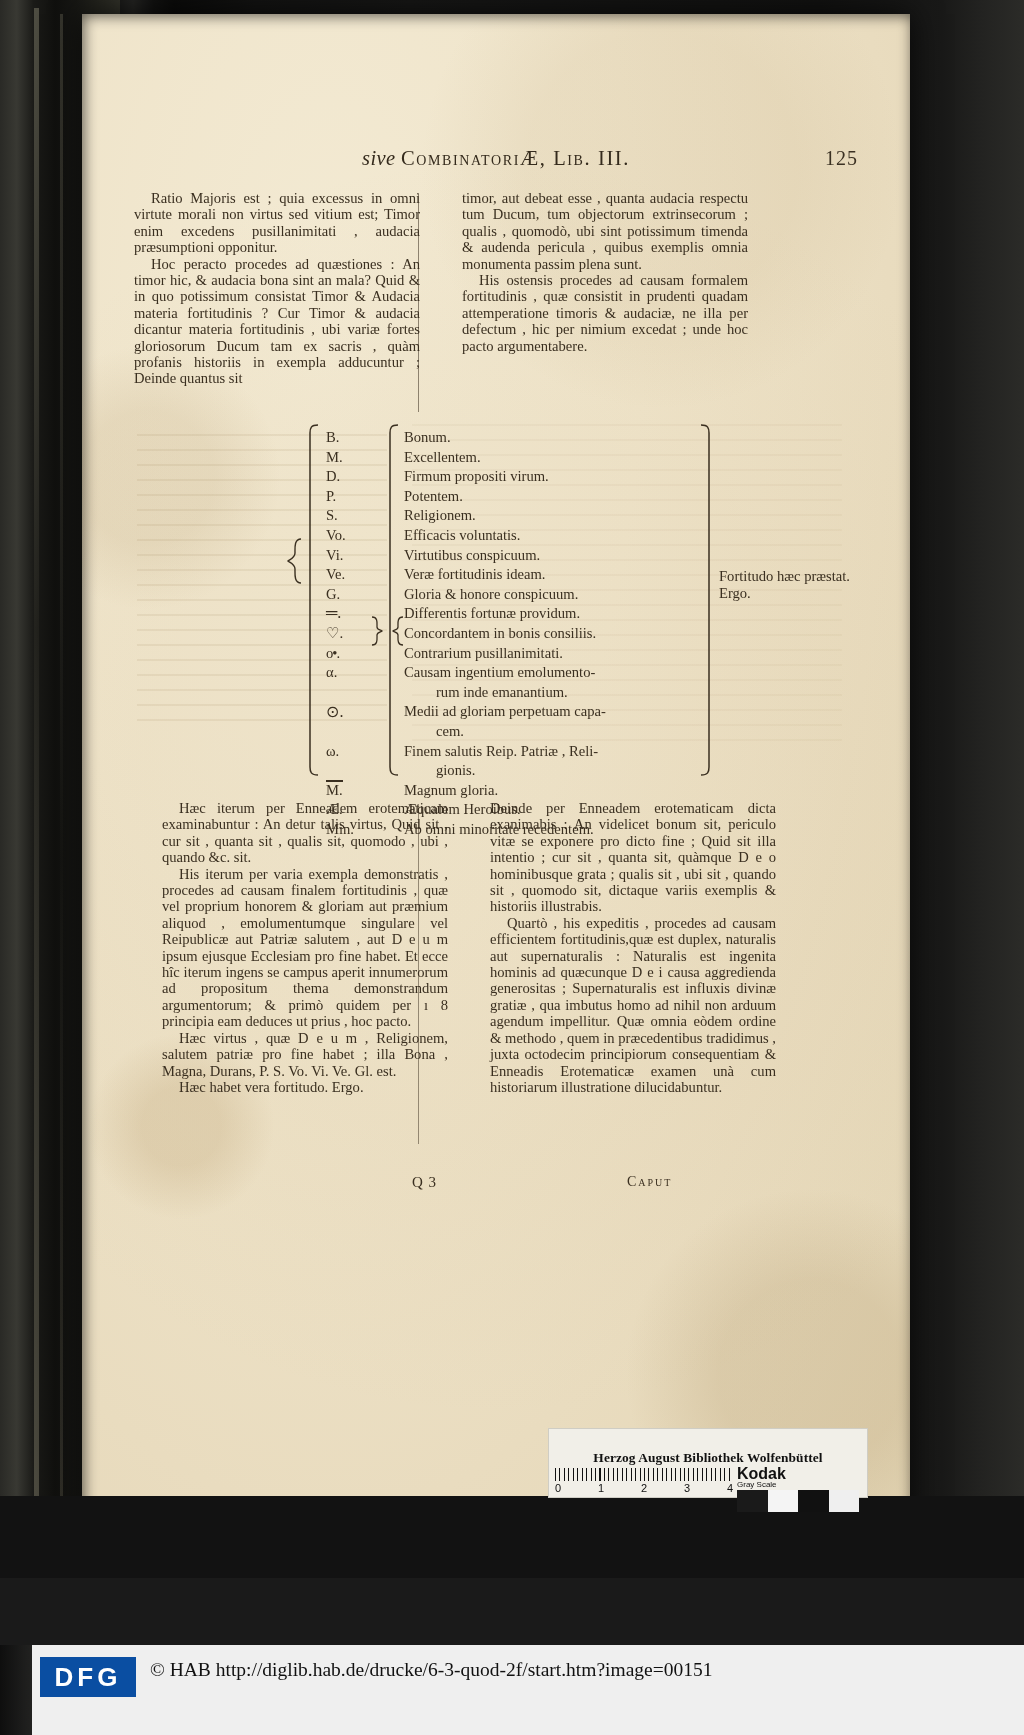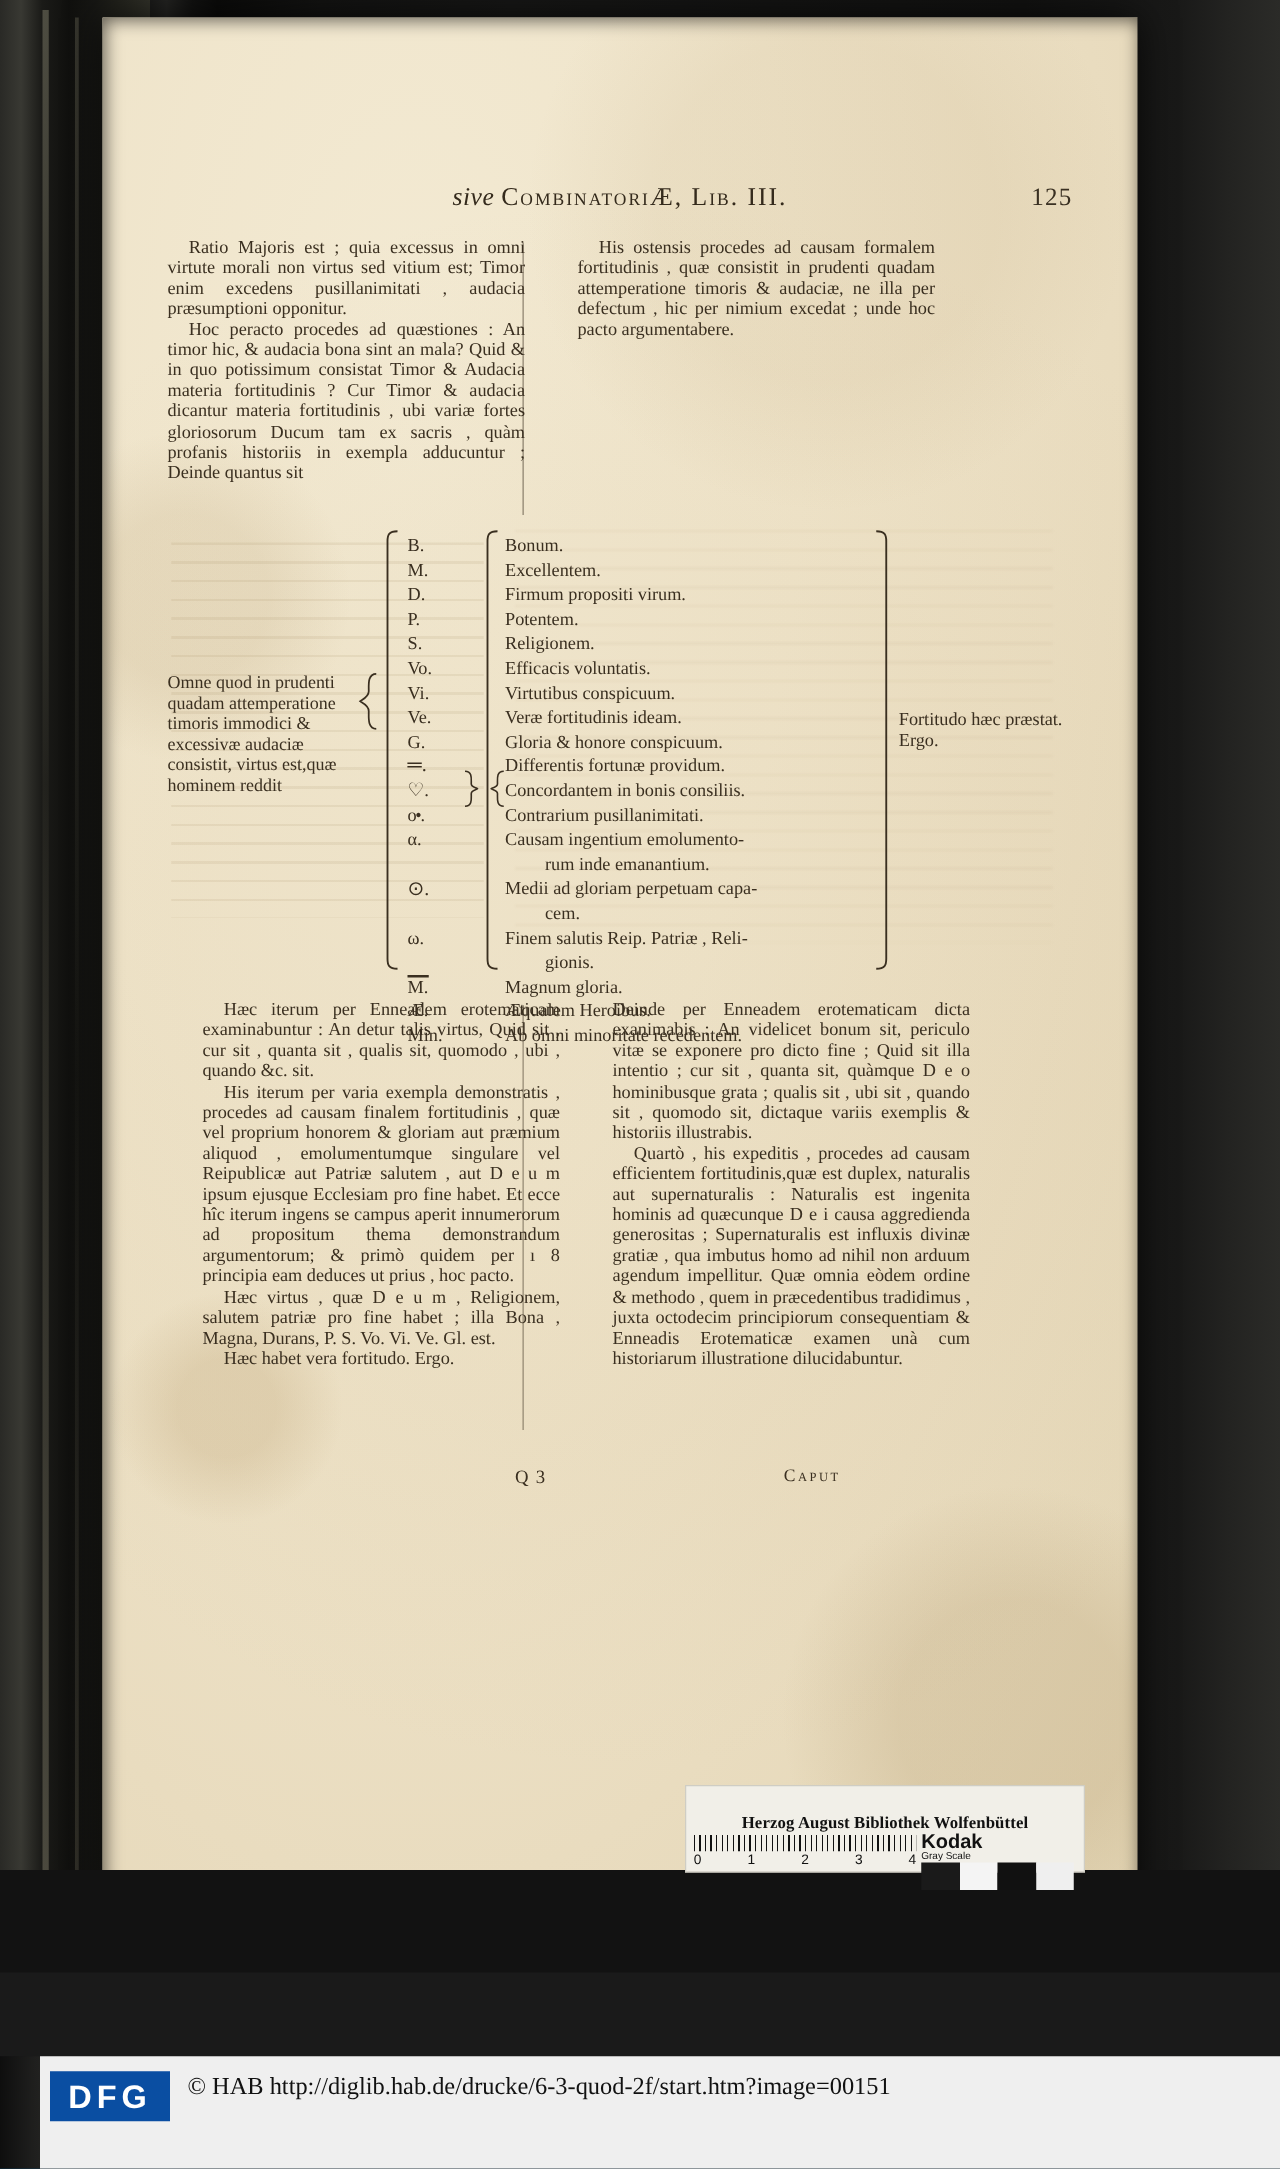--- a/index.html
+++ b/index.html
@@ -1,21 +1,21 @@
 <!DOCTYPE html>
 <html><head>
 <meta charset="utf-8">
 <style>
   html,body{margin:0;padding:0;}
   body{
     width:1024px;height:1735px;overflow:hidden;
     background:#1c1c1c;
     font-family:"Liberation Serif", serif;
   }
-  #stage{position:relative;width:1024px;height:1735px;background:#0c4a6e;}
+  #stage{position:relative;width:1024px;height:1735px;background:#e5e5e5;}
 
   
   .mount{position:absolute;inset:0;
     background:
       linear-gradient(90deg,#0e0e0e 0%,#1e1e1d 2.5%,#2a2a28 5%,#141413 7%,#0d0d0c 9%,#161615 11%,#242422 13%,#121211 15%,#0b0b0a 17%,#0e0e0d 20%,#131312 25%,#171716 40%,#141413 60%,#121211 80%,#191918 92%,#232321 96%,#2b2b28 100%);
   }
   
   .gutter{position:absolute;left:0;top:0;width:120px;height:1570px;
     background:linear-gradient(90deg,#2b2b27 0%,#3a3a34 14%,#1a1a17 28%,#0f0f0d 46%,#171714 64%,#26261f 82%,#34342b 100%);
     opacity:.95;}
@@ -137,27 +137,27 @@
       <div class="folio">125</div>
 
       <div class="rule"></div>
 
       <div class="cols">
         <div class="col left">
           <p>Ratio Majoris est ; quia excessus in omni virtute morali non virtus sed vitium est; Timor enim excedens pusillanimitati , audacia præsumptioni opponitur.</p>
           <p>Hoc peracto procedes ad quæstiones : An timor hic, &amp; audacia bona sint an mala? Quid &amp; in quo potissimum consistat Timor &amp; Audacia materia fortitudinis ? Cur Timor &amp; audacia dicantur materia fortitudinis , ubi variæ fortes gloriosorum Ducum tam ex sacris , quàm profanis historiis in exempla adducuntur ; Deinde quantus sit</p>
         </div>
         <div class="col right">
+          <p class="noind">timor, aut debeat esse , quanta audacia respectu tum Ducum, tum objectorum extrinsecorum ; qualis , quomodò, ubi sint potissimum timenda &amp; audenda pericula , quibus exemplis omnia monumenta passim plena sunt.</p>
           <p>His ostensis procedes ad causam formalem fortitudinis , quæ consistit in prudenti quadam attemperatione timoris &amp; audaciæ, ne illa per defectum , hic per nimium excedat ; unde hoc pacto argumentabere.</p>
         </div>
       </div>
 
       <div id="table">
 
-        <div class="tbl-lead">Omne quod in prudenti quadam attemperatione timoris immodici &amp; excessivæ audaciæ consistit, virtus est,quæ hominem reddit</div>
 
         <div class="brace" style="left:152px;top:118px;">
           <svg width="18" height="46" viewBox="0 0 18 46">
               <path d="M15 1 C8 1 9 10 9 15 C9 20 3 22 2 23 C3 24 9 26 9 31 C9 36 8 45 15 45" fill="none" stroke="#3a2f20" stroke-width="1.4"></path>
             </svg>
         </div>
 
         <div class="brace" style="left:172px;top:4px;">
           <svg width="14" height="352" viewBox="0 0 14 352">
               <path d="M12 1 C5 1 4 4 4 9 L4 343 C4 348 5 351 12 351" fill="none" stroke="#3a2f20" stroke-width="1.5"></path>

